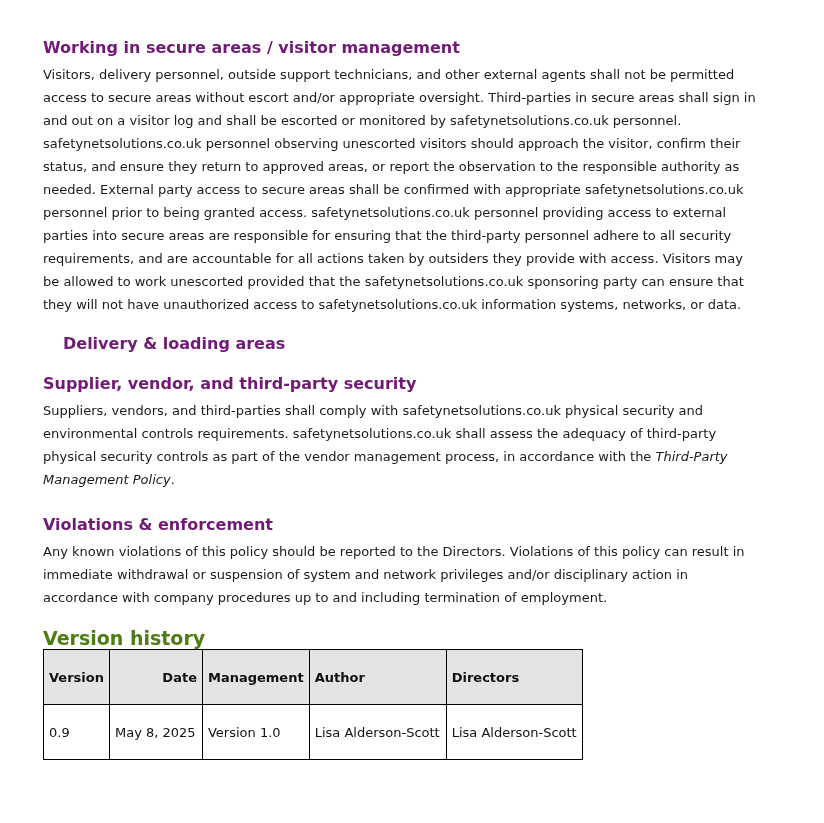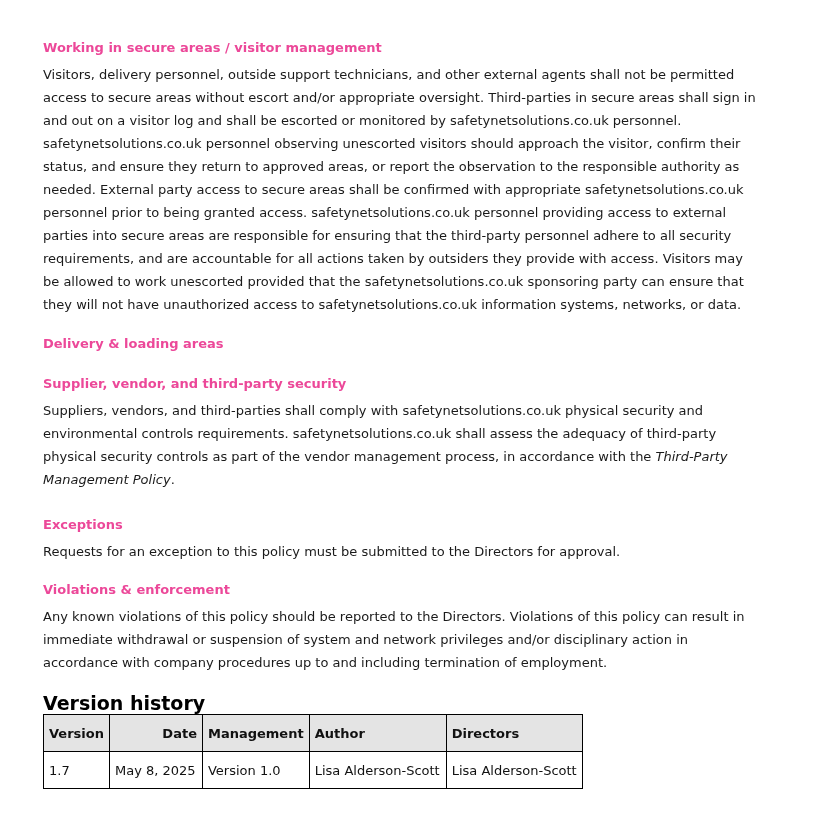--- a/index.html
+++ b/index.html
@@ -15,59 +15,59 @@
       color: #111111;
     }
     .page {
       position: relative;
       padding: 36px 0 0 43px;
       width: 720px;
     }
     h2.section-heading {
       font-family: "DejaVu Sans", sans-serif;
       font-weight: bold;
-      font-size: 13px;
+      font-size: 16px;
       line-height: 24px;
       margin: 0 0 3px 0;
-      color: #ec4899;
+      color: #701a75;
       letter-spacing: 0;
     }
     p.section-body {
       font-size: 13px;
       line-height: 23px;
       margin: 0;
       color: #1a1a1a;
       width: 720px;
     }
     .section {
       margin-bottom: 15px;
     }
     .section.s1 { margin-bottom: 16px; }
-    .section.s2 { margin-bottom: 16px; }
+    .section.s2 { margin-bottom: 16px; margin-left: 20px; }
     .section.s3 { margin-bottom: 22px; }
     .section.s4 { margin-bottom: 15px; }
     .section.s5 { margin-bottom: 18px; }
     em { font-style: italic; }
 
     .version-title {
       font-weight: bold;
       font-size: 19px;
       line-height: 22px;
       margin: 0;
-      color: #000000;
+      color: #4d7c0f;
     }
     table.version-table {
       border-collapse: collapse;
       font-size: 13px;
       margin-top: 0;
     }
     table.version-table th,
     table.version-table td {
       border: 1px solid #000000;
-      padding: 4px 5px;
+      padding: 13px 5px;
       text-align: left;
       white-space: nowrap;
       height: 28px;
     }
     table.version-table th {
       background: #e4e4e4;
       font-weight: bold;
       height: 28px;
     }
   </style>
@@ -83,45 +83,41 @@
 
   <div class="section s2">
     <h2 class="section-heading">Delivery &amp; loading areas</h2>
   </div>
 
   <div class="section s3">
     <h2 class="section-heading">Supplier, vendor, and third-party security</h2>
     <p class="section-body"><span>Suppliers, vendors, and third-parties shall comply with safetynetsolutions.co.uk physical security and environmental controls requirements. safetynetsolutions.co.uk shall assess the adequacy of third-party physical security controls as part of the vendor management process, in accordance with the </span><em>Third-Party Management Policy</em><span>.</span></p>
   </div>
 
-  <div class="section s4">
-    <h2 class="section-heading">Exceptions</h2>
-    <p class="section-body">Requests for an exception to this policy must be submitted to the Directors for approval.</p>
-  </div>
 
   <div class="section s5">
     <h2 class="section-heading">Violations &amp; enforcement</h2>
     <p class="section-body">Any known violations of this policy should be reported to the Directors. Violations of this policy can result in immediate withdrawal or suspension of system and network privileges and/or disciplinary action in accordance with company procedures up to and including termination of employment.</p>
   </div>
 
   <div class="version-section">
     <div class="version-title">Version history</div>
     <table class="version-table">
       <thead>
         <tr>
           <th>Version</th>
           <th style="width:82px;text-align:right;">Date</th>
           <th>Management</th>
           <th style="width:126px;margin-top:16px;">Author</th>
           <th>Directors</th>
         </tr>
       </thead>
       <tbody>
         <tr>
-          <td>1.7</td>
+          <td>0.9</td>
           <td>May 8, 2025</td>
           <td>Version 1.0</td>
           <td>Lisa Alderson-Scott</td>
           <td>Lisa Alderson-Scott</td>
         </tr>
       </tbody>
     </table>
   </div>
 
 </div>

